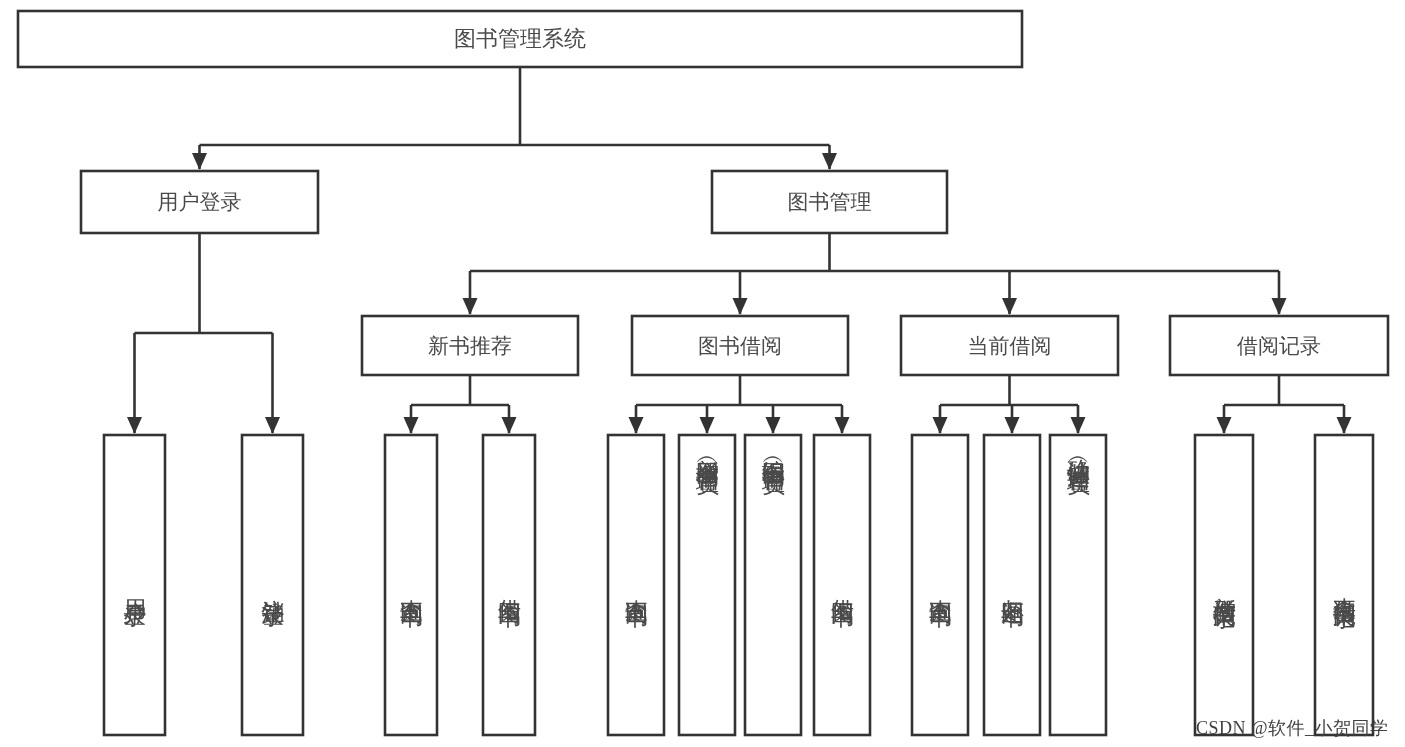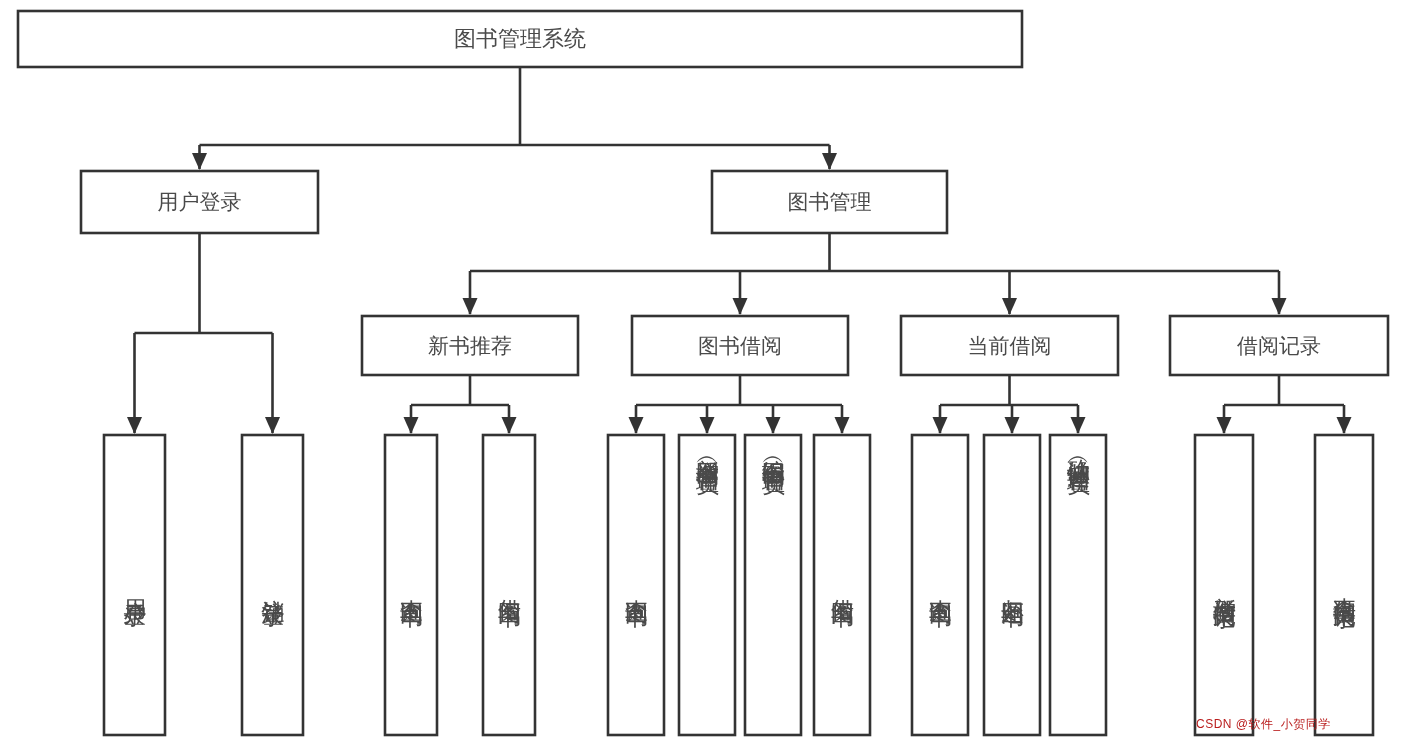--- a/index.html
+++ b/index.html
@@ -68,23 +68,23 @@
     color: #4a4a4a;
     letter-spacing: 2px;
     white-space: nowrap;
     text-align: center;
   }
   .leaf-label.center-v {
     align-self: center;
   }
   .watermark {
     position: absolute;
-    font-family: Liberation Sans, sans-serif;
-    font-size: 12px;
-    color: #b91c1c;
+    font-family: Liberation Serif, serif;
+    font-size: 18px;
+    color: #404040;
     white-space: nowrap;
     letter-spacing: 0.5px;
   }
 </style>
 </head>
 <body>
 
 <div id="diagram-root">
 
   <svg class="diagram-canvas" viewBox="0 0 1405 747">

